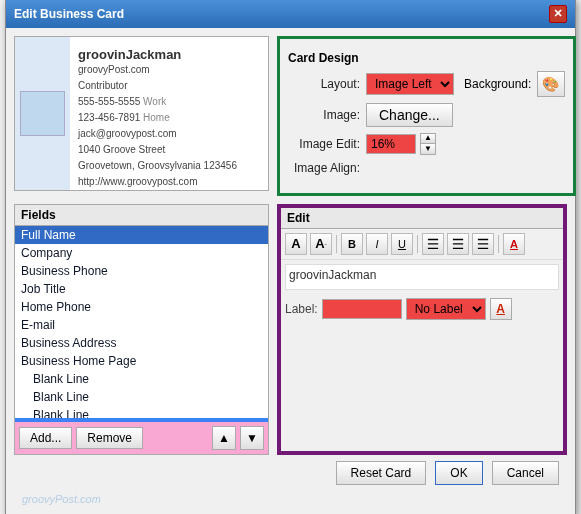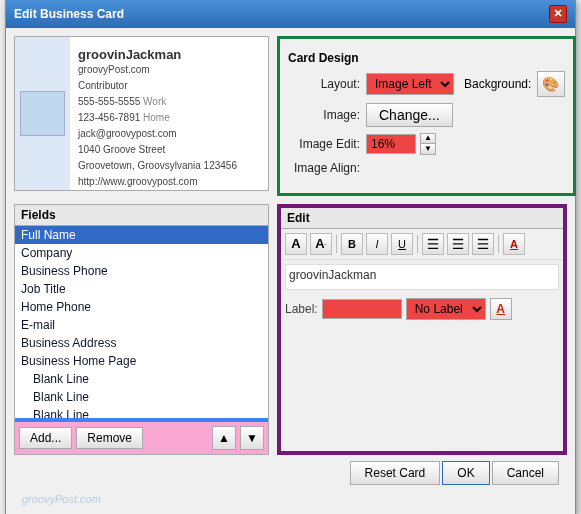--- a/index.html
+++ b/index.html
@@ -313,21 +313,21 @@
       cursor: pointer;
       border: 1px solid #aaa;
       background: linear-gradient(to bottom, #fff, #e0e0e0);
     }
     
     .footer {
       display: flex;
       justify-content: flex-end;
       align-items: center;
       padding: 6px 8px;
-      gap: 2px;
+      gap: 9px;
     }
     .footer-btn {
       padding: 4px 14px;
       font-size: 12px;
       background: linear-gradient(to bottom, #fff, #e0e0e0);
       border: 1px solid #aaa;
       cursor: pointer;
     }
     .footer-btn.ok {
       background: linear-gradient(to bottom, #fff, #e0e0e0);

